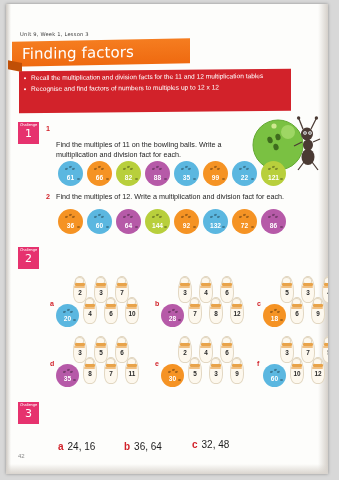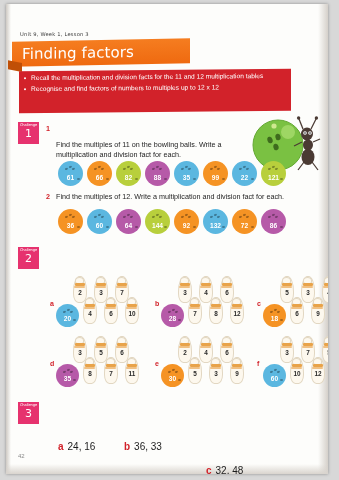--- a/index.html
+++ b/index.html
@@ -669,18 +669,18 @@
       </div>
     </div>
 
   <div class="badge" style="left:12px;top:398px;">
     <span class="bw">Challenge</span>
     <span class="bn">3</span>
   </div>
 
   <div id="c3-items">
       <div class="c3-item" style="left: 52px; top: 437px;"><b>a</b><span>24, 16</span></div>
-      <div class="c3-item" style="left: 118px; top: 437px;"><b>b</b><span>36, 33</span></div>
-      <div class="c3-item" style="left: 186px; top: 461px; margin-left: 14px;"><b>c</b><span>32, 48</span></div>
+      <div class="c3-item" style="left: 118px; top: 437px;"><b>b</b><span>36, 64</span></div>
+      <div class="c3-item" style="left: 186px; top: 435px;"><b>c</b><span>32, 48</span></div>
     </div>
 
   <div class="pagenum">42</div>
 </div>
 
 </body></html>

